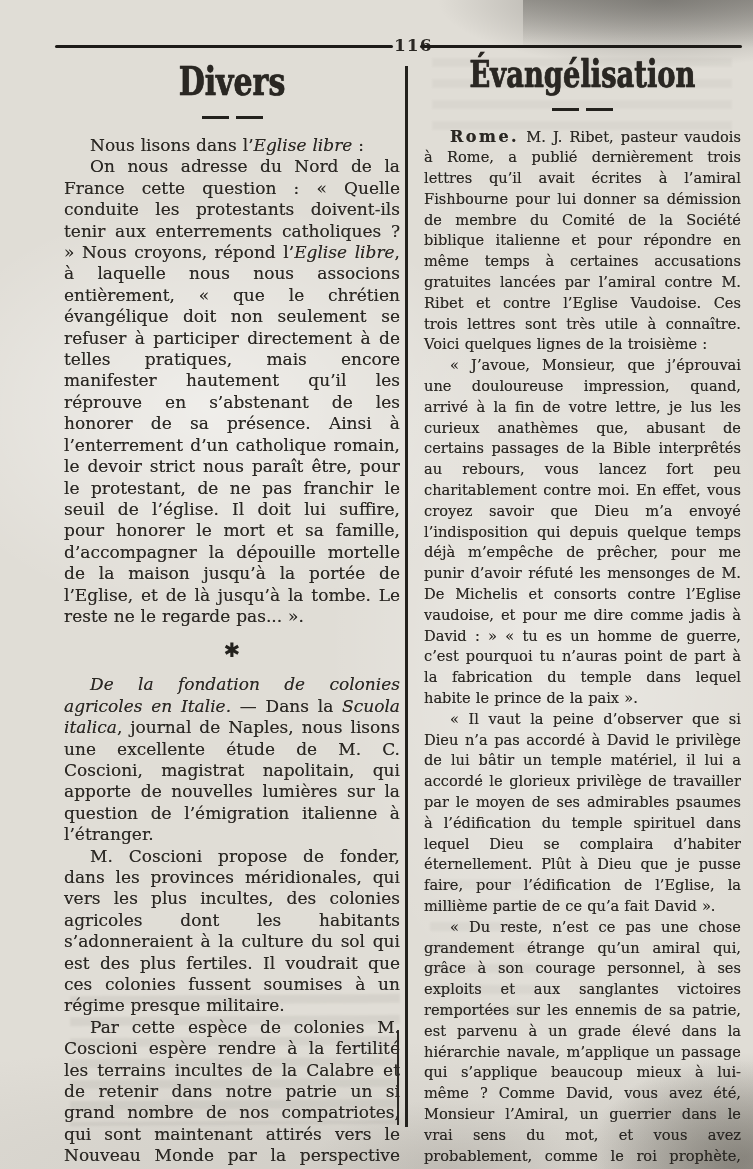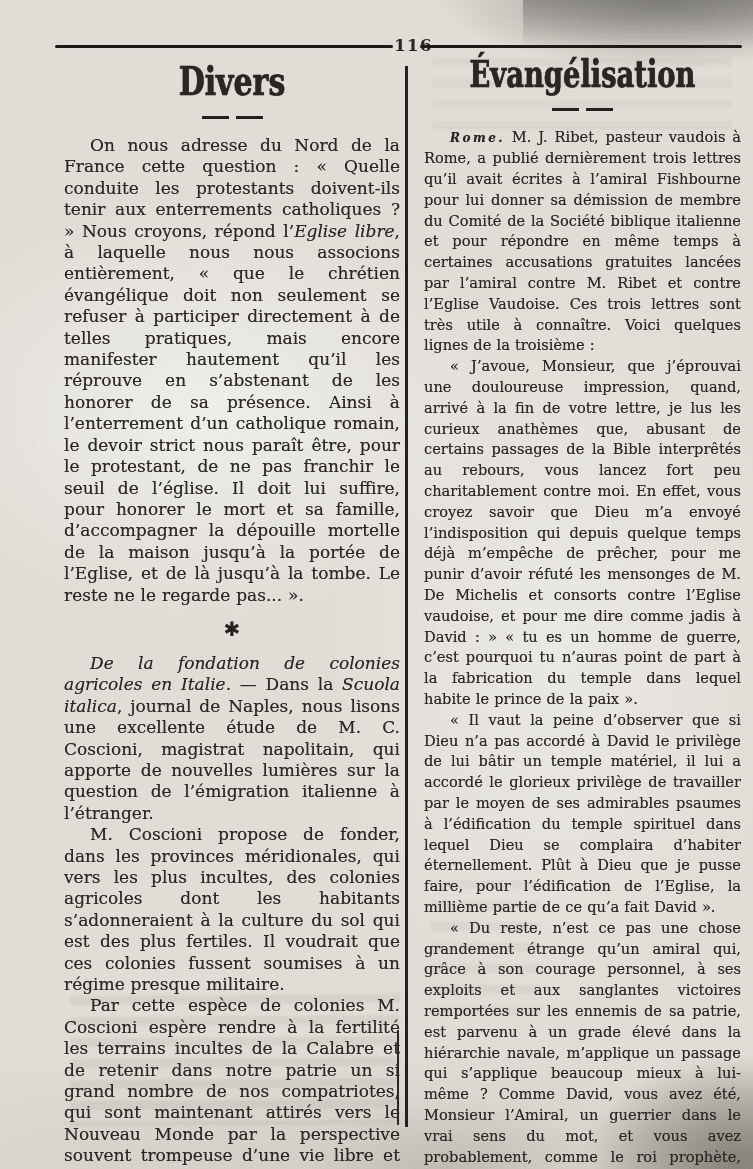--- a/index.html
+++ b/index.html
@@ -46,21 +46,21 @@
   .right-col .section-title{font-size:38px;transform:scaleX(0.72);}
   .dash-divider{display:flex;justify-content:center;gap:7px;margin:10px auto 16px auto;}
   .dash-divider i{display:block;width:27px;height:3px;background:#23211d;}
   p{
     margin:0;text-align:justify;text-indent:26px;
     hyphens:auto;-webkit-hyphens:auto;word-spacing:0.5px;
     text-shadow:0 0 0.6px rgba(40,36,30,0.55);
   }
   .left-col p{font-size:17px;line-height:21.4px;}
   .right-col p{font-size:14.6px;line-height:20.8px;}
-  .lead-bold{font-weight:bold;letter-spacing:2.5px;font-size:12px;font-style:italic;}
+  .lead-bold{font-weight:bold;letter-spacing:2.5px;font-size:16px;}
   .ornament{
     text-align:center;font-family:"DejaVu Sans", sans-serif;
     font-size:20px;line-height:1;margin:13px 0 14px 0;color:#23211d;
   }
   i[data-name]{font-style:italic;}
   
   .ghost{
     position:absolute;pointer-events:none;
     background:repeating-linear-gradient(180deg, rgba(70,66,58,0.12) 0 9px, transparent 9px 21px);
     filter:blur(1.2px);
@@ -94,20 +94,21 @@
   <div class="header-rule rule-right" data-name="header-rule-right"></div>
   <div class="col-divider" data-name="column-divider"></div>
 
   <section class="col left-col" data-name="left-column">
     <h1 class="section-title" data-name="divers-title">Divers</h1>
     <div class="dash-divider" data-name="title-divider-dashes">
         <i data-name="dash"></i>
         <i data-name="dash"></i>
       </div>
 
+    <p data-name="paragraph-intro"><span data-name="text-segment">Nous lisons dans l’</span><i data-name="italic-segment">Eglise libre</i><span data-name="text-segment"> :</span></p>
 
     <p data-name="paragraph-question-enterrements"><span data-name="text-segment">On nous adresse du Nord de la France cette question : « Quelle conduite les protestants doivent-ils tenir aux enterrements catholiques ? » Nous croyons, répond l’</span><i data-name="italic-segment">Eglise libre</i><span data-name="text-segment">, à laquelle nous nous associons entièrement, « que le chrétien évangélique doit non seulement se refuser à participer directement à de telles pratiques, mais encore manifester hautement qu’il les réprouve en s’abstenant de les honorer de sa présence. Ainsi à l’enterrement d’un catholique romain, le devoir strict nous paraît être, pour le protestant, de ne pas franchir le seuil de l’église. Il doit lui suffire, pour honorer le mort et sa famille, d’accompagner la dépouille mortelle de la maison jusqu’à la portée de l’Eglise, et de là jusqu’à la tombe. Le reste ne le regarde pas... ».</span></p>
 
     <div class="ornament" data-name="asterisk-ornament">✱</div>
 
     <p data-name="paragraph-colonies-lead"><i data-name="italic-segment">De la fondation de colonies agricoles en Italie.</i><span data-name="text-segment"> — Dans la </span><i data-name="italic-segment">Scuola italica</i><span data-name="text-segment">, journal de Naples, nous lisons une excellente étude de M. C. Coscioni, magistrat napolitain, qui apporte de nouvelles lumières sur la question de l’émigration italienne à l’étranger.</span></p>
 
     <p data-name="paragraph-coscioni-propose">M. Coscioni propose de fonder, dans les provinces méridionales, qui vers les plus incultes, des colonies agricoles dont les habitants s’adonneraient à la culture du sol qui est des plus fertiles. Il voudrait que ces colonies fussent soumises à un régime presque militaire.</p>
 
     <p data-name="paragraph-coscioni-espere">Par cette espèce de colonies M. Coscioni espère rendre à la fertilité les terrains incultes de la Calabre et de retenir dans notre patrie un si grand nombre de nos compatriotes, qui sont maintenant attirés vers le Nouveau Monde par la perspective souvent trompeuse d’une vie libre et prospère.</p>

